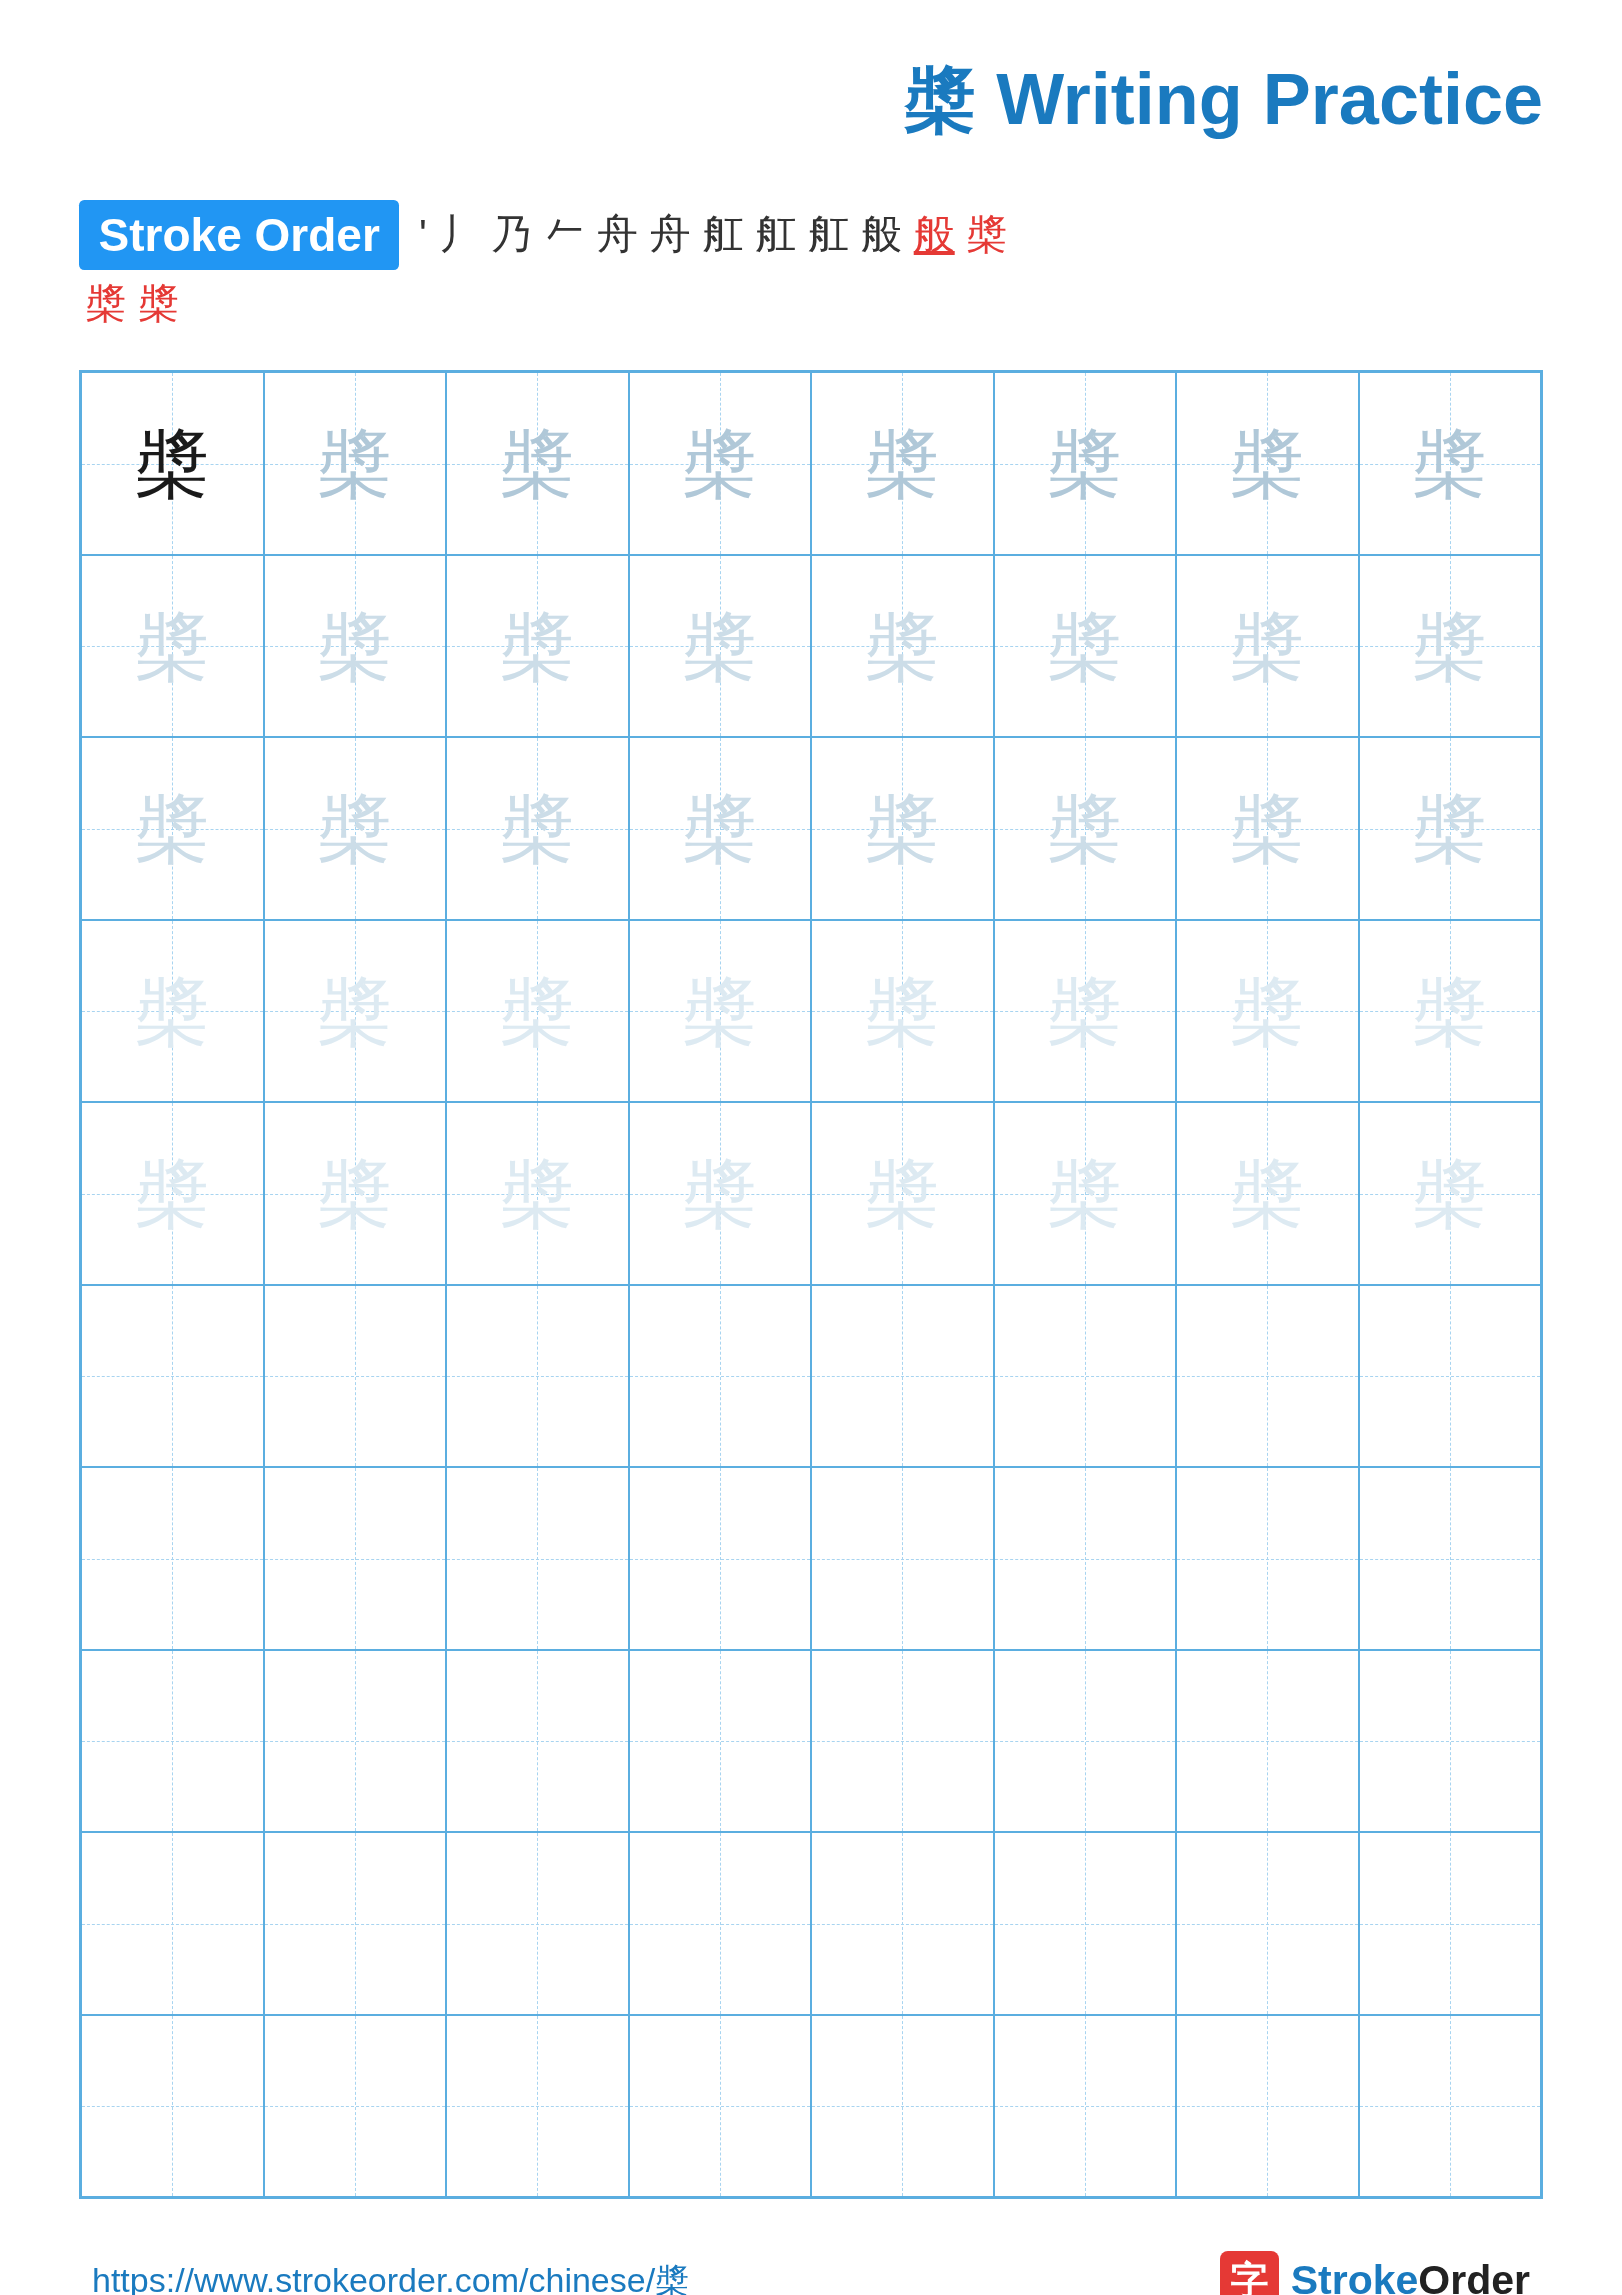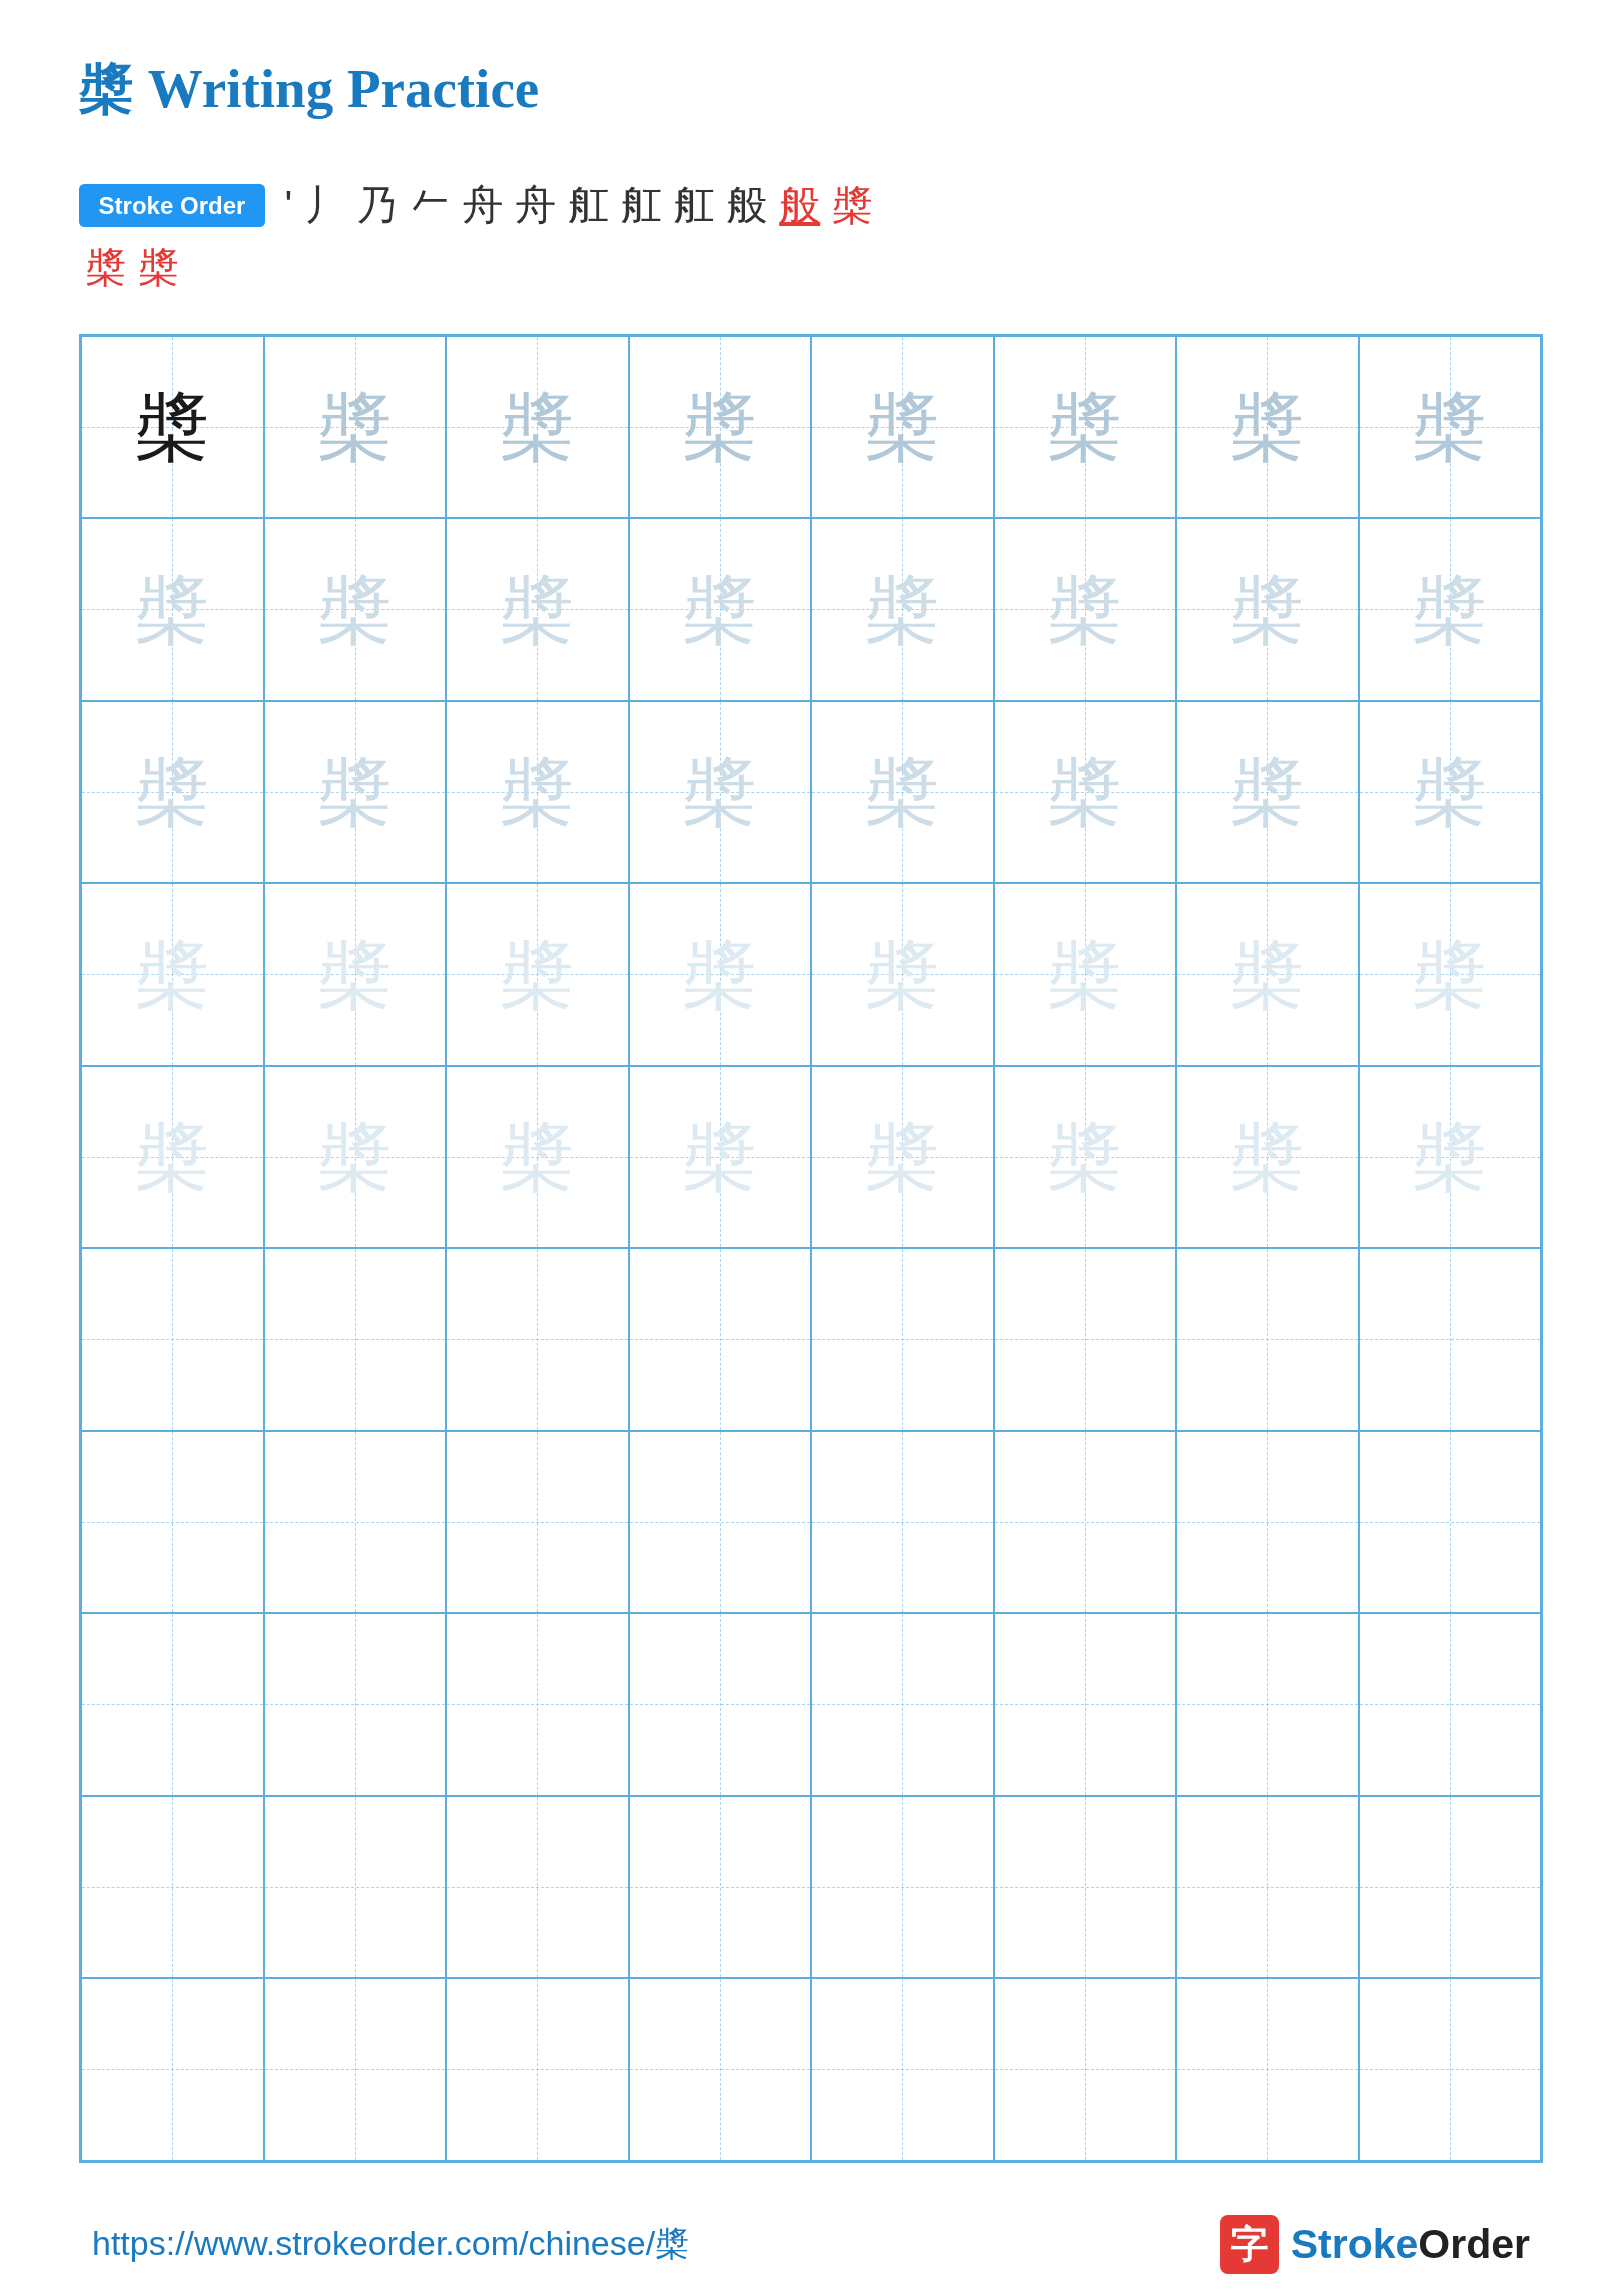--- a/index.html
+++ b/index.html
@@ -12,43 +12,42 @@
     }
     .page {
       width: 1622px;
       min-height: 2295px;
       padding: 52px 79px;
       display: flex;
       flex-direction: column;
       align-items: center;
     }
     .title {
-      font-size: 55px;
+      font-size: 72px;
       font-weight: bold;
       color: #1a7abf;
-      text-align: left;
+      text-align: right;
       margin-bottom: 52px;
       width: 100%;
-      font-family: Liberation Serif, serif;
     }
     .stroke-order-section {
       width: 100%;
       margin-bottom: 39px;
     }
     .stroke-order-row {
       display: flex;
       align-items: center;
       flex-wrap: wrap;
       gap: 6.5px;
       margin-bottom: 6.5px;
     }
     .stroke-order-badge {
       background: #2196F3;
       color: white;
-      font-size: 24px;
+      font-size: 46px;
       font-weight: bold;
       padding: 7.9px 19.6px;
       border-radius: 5.2px;
       margin-right: 13px;
       white-space: nowrap;
     }
     .stroke-chars {
       display: flex;
       align-items: center;
       gap: 11.8px;

